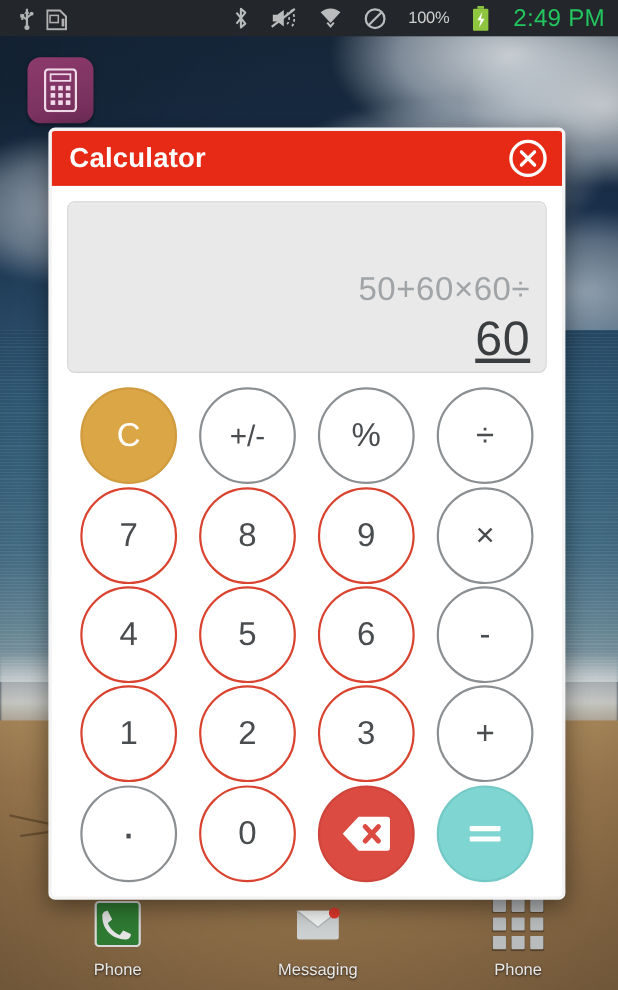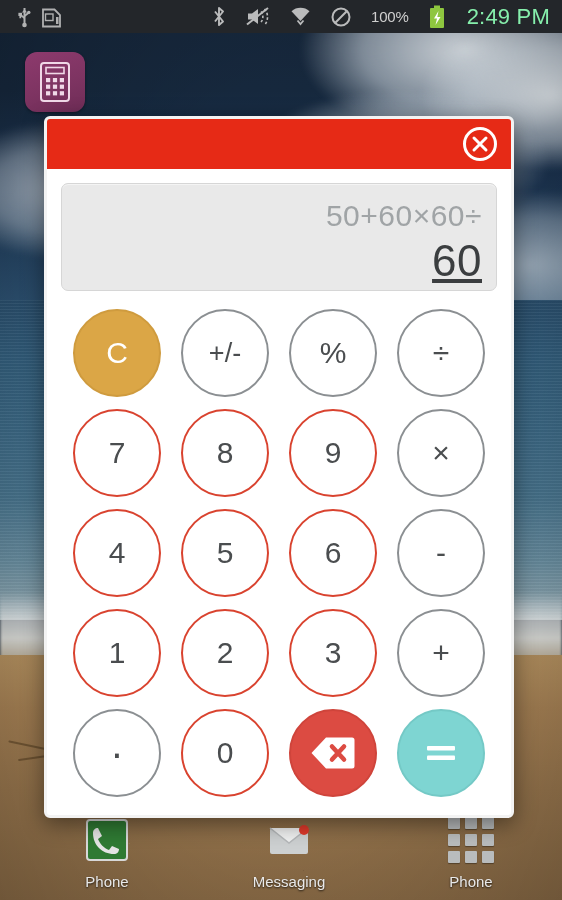--- a/index.html
+++ b/index.html
@@ -52,21 +52,21 @@
 
   
   #statusbar{
     position:absolute; left:0; right:0; top:0; height:33px; z-index:40;
     background:#23262a; display:flex; align-items:center; padding:0 6px;
   }
   .sb-left{ display:flex; align-items:center; gap:9px; margin-left:10px; }
   .sb-right{ margin-left:auto; display:flex; align-items:center; gap:20px; padding-right:6px; }
   .sb-ico{ opacity:.82; display:block; }
   .pct{ color:#cfcfcf; font-size:15px; letter-spacing:-.2px; }
-  .clock{ color:#86efac; font-size:22px; font-weight:400; letter-spacing:.2px; padding-left:2px;}
+  .clock{ color:#22c55e; font-size:22px; font-weight:400; letter-spacing:.2px; padding-left:2px;}
 
   
   #homeicon{ position:absolute; left:25px; top:52px; width:62px; z-index:10; }
   .app-tile{
     width:60px; height:60px; border-radius:12px;
     background:linear-gradient(160deg,#8d3a6d 0%,#7e3462 55%,#6f2d57 100%);
     display:flex; align-items:center; justify-content:center;
     box-shadow:0 1px 3px rgba(0,0,0,.4);
   }
   .app-label{
@@ -98,21 +98,21 @@
   .titlebar{
     height:50px; background:#e62a16; display:flex; align-items:center;
     padding:0 12px 0 16px; flex:0 0 auto;
   }
   .title-text{ color:#fff; font-size:25px; font-weight:700; letter-spacing:.2px; }
   .close-btn{ margin-left:auto; width:38px; height:38px; cursor:pointer; }
 
   .display-wrap{ padding:14px 14px 8px 14px; flex:0 0 auto; }
   .display{
     background:#e9e9e9; border:1px solid #d6d6d6; border-radius:7px;
-    height:108px; padding:10px 14px 6px 14px;
+    height:156px; padding:10px 14px 6px 14px;
     display:flex; flex-direction:column; justify-content:flex-end; align-items:flex-end;
     box-shadow:inset 0 1px 0 #f4f4f4;
   }
   .expr{ color:#a0a4a6; font-size:30px; letter-spacing:.5px; line-height:1.05; }
   .result{ color:#3b3e40; font-size:44px; line-height:1.05; margin-top:6px; letter-spacing:.5px;text-decoration:underline; }
 
   .keypad{
     flex:1 1 auto; padding:4px 16px 12px 16px;
     display:grid; grid-template-columns:repeat(4,1fr); grid-template-rows:repeat(5,1fr);
     align-items:center; justify-items:center;
@@ -211,20 +211,21 @@
           <i></i>
           <i></i>
       </div>
     </div>
     <div class="dock-label">Phone</div>
   </div>
 </div>
 
 <div id="calc">
   <div class="titlebar">
+    <div class="title-text">Calculator</div>
     <div class="close-btn">
       <svg width="38" height="38" viewBox="0 0 38 38">
         <circle cx="19" cy="19" r="15.5" fill="none" stroke="#ffffff" stroke-width="3"></circle>
         <path d="M13 13 L25 25 M25 13 L13 25" stroke="#ffffff" stroke-width="3" stroke-linecap="round"></path>
       </svg>
     </div>
   </div>
 
   <div class="display-wrap">
     <div class="display">

